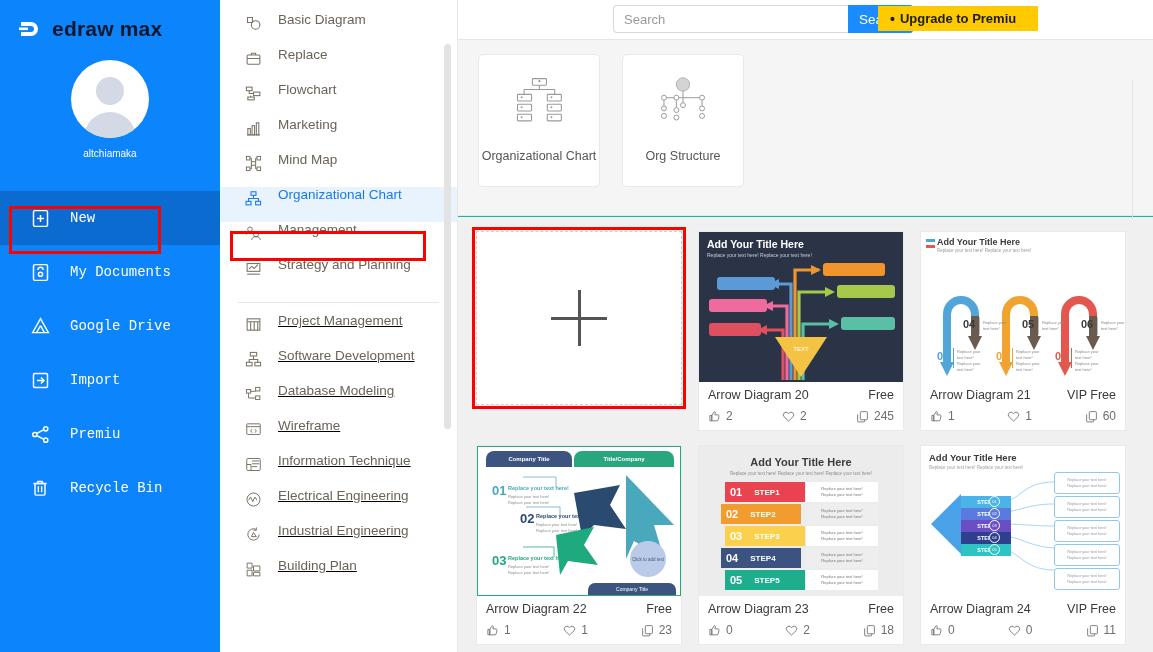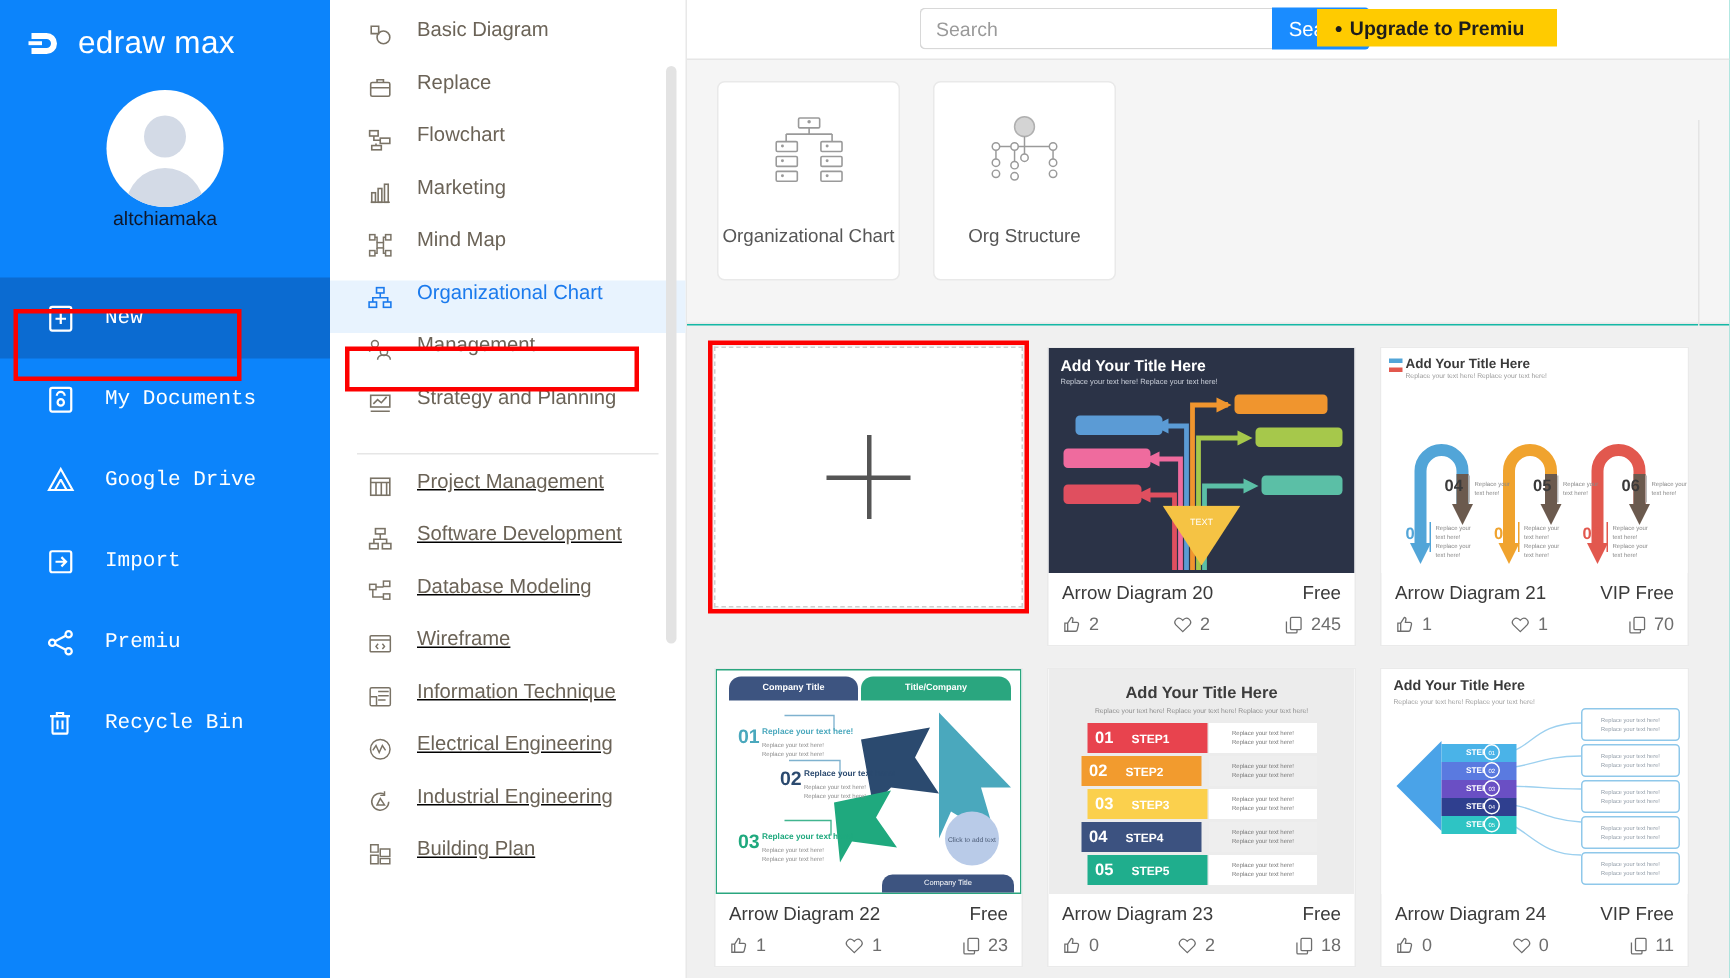--- a/index.html
+++ b/index.html
@@ -10,36 +10,36 @@
   }
   .app { position: relative; width: 1153px; height: 652px; display: flex; }
 
   
   .sidebar {
     width: 220px; height: 652px; background: #0c84fb;
     flex: 0 0 220px; position: relative; color: #fff;
   }
   .brand { display: flex; align-items: center; gap: 8px; padding: 12px 0 0 18px; height: 46px; }
   .brand-logo { width: 26px; height: 20px; position: relative; }
-  .brand-name { font-size: 21px; letter-spacing: .2px; color: #ffffff; font-weight: 400; }
+  .brand-name { font-size: 21px; letter-spacing: .2px; color: #0f172a; font-weight: 700; }
 
   .profile { text-align: center; padding-top: 14px; }
   .avatar {
     width: 78px; height: 78px; border-radius: 50%; background: #fff;
     margin: 0 auto; position: relative; overflow: hidden;
   }
   .avatar::before {
     content:""; position:absolute; width:28px; height:28px; border-radius:50%;
     background:#d3dae6; left:25px; top:17px;
   }
   .avatar::after {
     content:""; position:absolute; width:52px; height:34px; border-radius:26px 26px 0 0;
     background:#d3dae6; left:13px; top:52px;
   }
-  .username { font-size: 13px; margin-top: 0; color:#0f172a; }
+  .username { font-size: 10px; margin-top: 10px; color:#ffffff; }
 
   .nav { margin-top: 32px; font-family: Liberation Mono, monospace; }
   .nav-item {
     display: flex; align-items: center; height: 54px; padding-left: 28px;
     font-size: 14px; color: #fff; cursor: pointer; position: relative;
   }
   .nav-item.active { background: #0b6bd1; }
   .nav-ico { width: 24px; height: 24px; margin-right: 18px; display:flex; align-items:center; justify-content:center; }
   .nav-ico svg { display:block; }
 
@@ -650,21 +650,21 @@
                 <svg width="13" height="13" viewBox="0 0 24 24" fill="none" stroke="#6e6e6e" stroke-width="1.6">
                     <path d="M12 20.5 3.5 12.2a5 5 0 0 1 7.3-6.8L12 6.6l1.2-1.2a5 5 0 0 1 7.3 6.8z"></path>
                   </svg>
                 <span>1</span>
               </span>
               <span class="stat">
                 <svg width="13" height="13" viewBox="0 0 24 24" fill="none" stroke="#6e6e6e" stroke-width="1.6">
                     <rect x="8" y="3" width="13" height="15" rx="1.5"></rect>
                     <path d="M16 18v2.5a1.5 1.5 0 0 1-1.5 1.5h-10A1.5 1.5 0 0 1 3 20.5V8"></path>
                   </svg>
-                <span>70</span>
+                <span>60</span>
               </span>
             </div>
           </div>
         </div>
 
         <div class="tcard">
           <div class="thumb">
             <div class="ad22">
               <div class="tabA">Company Title</div>
               <div class="tabB">Title/Company</div>

